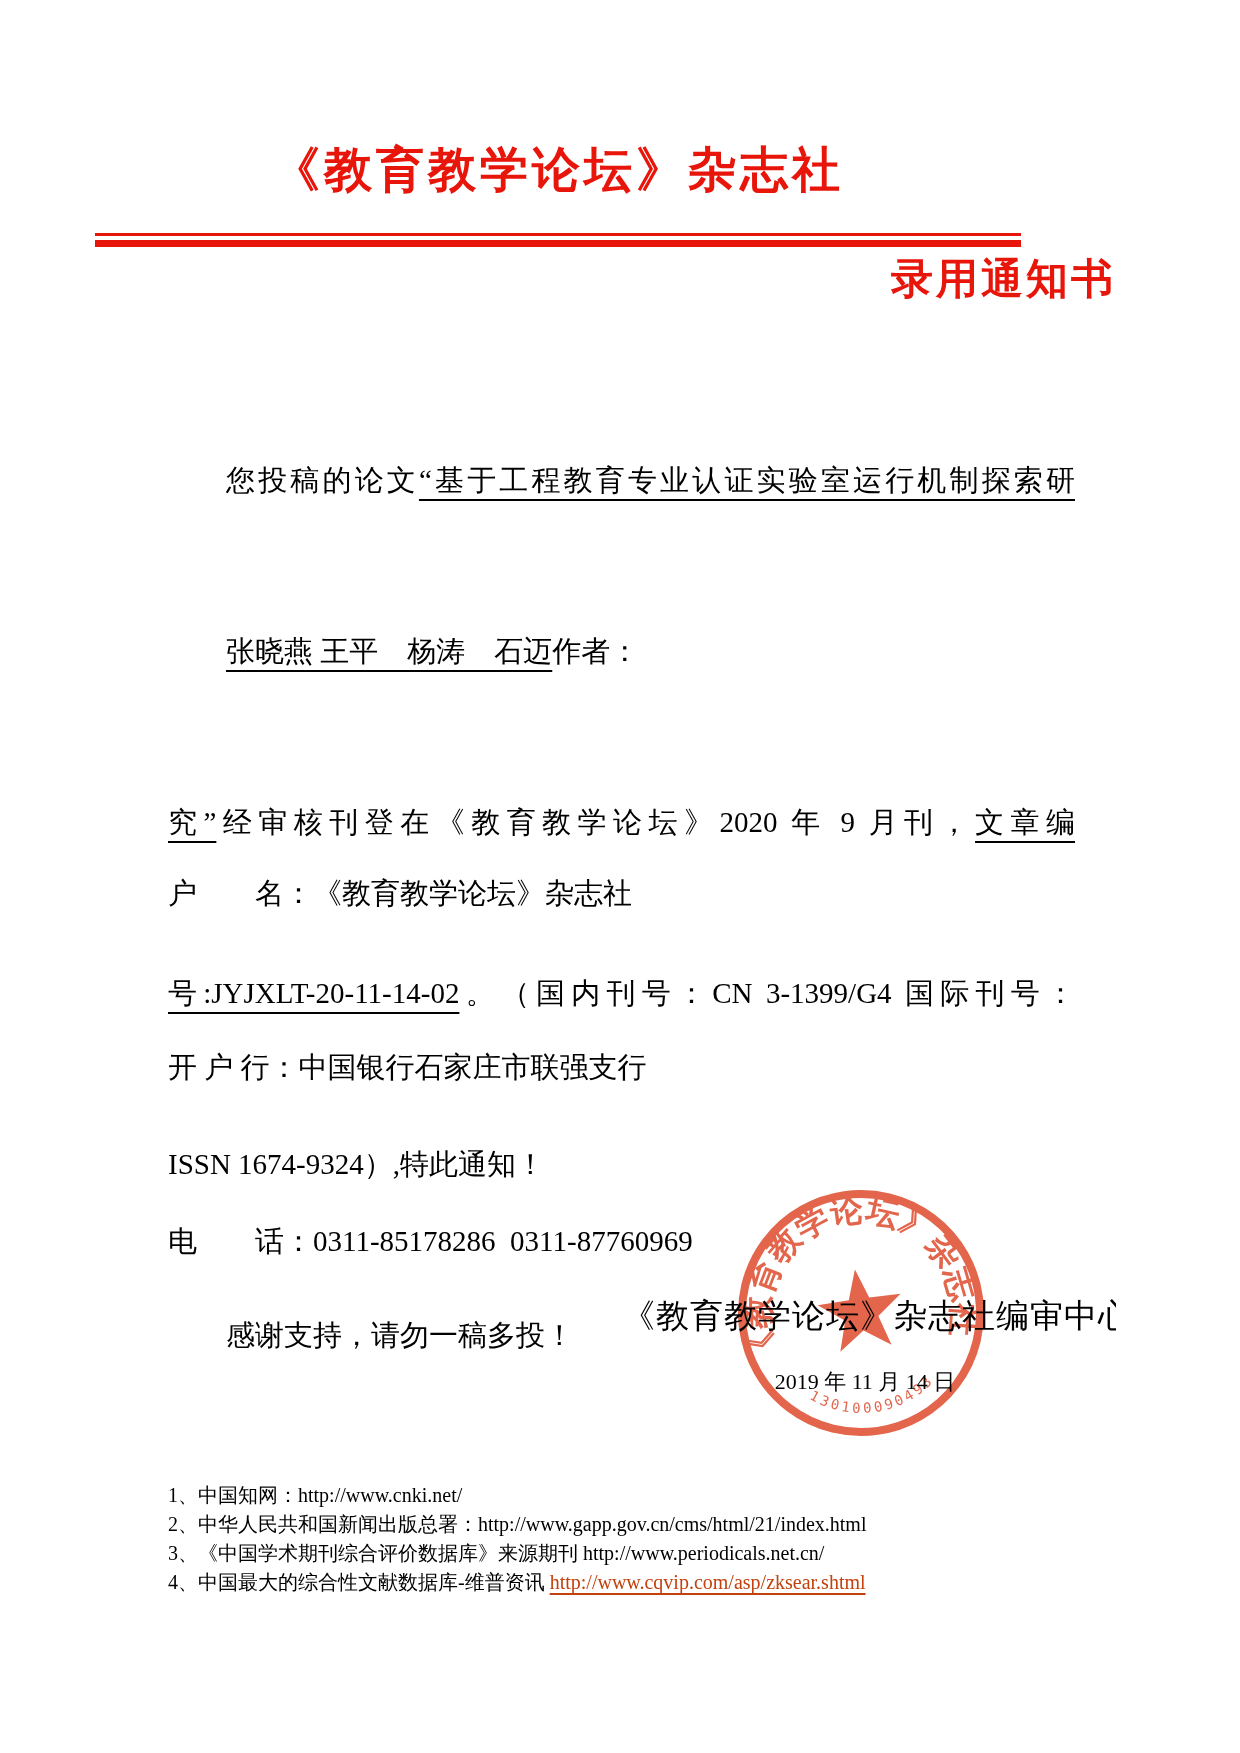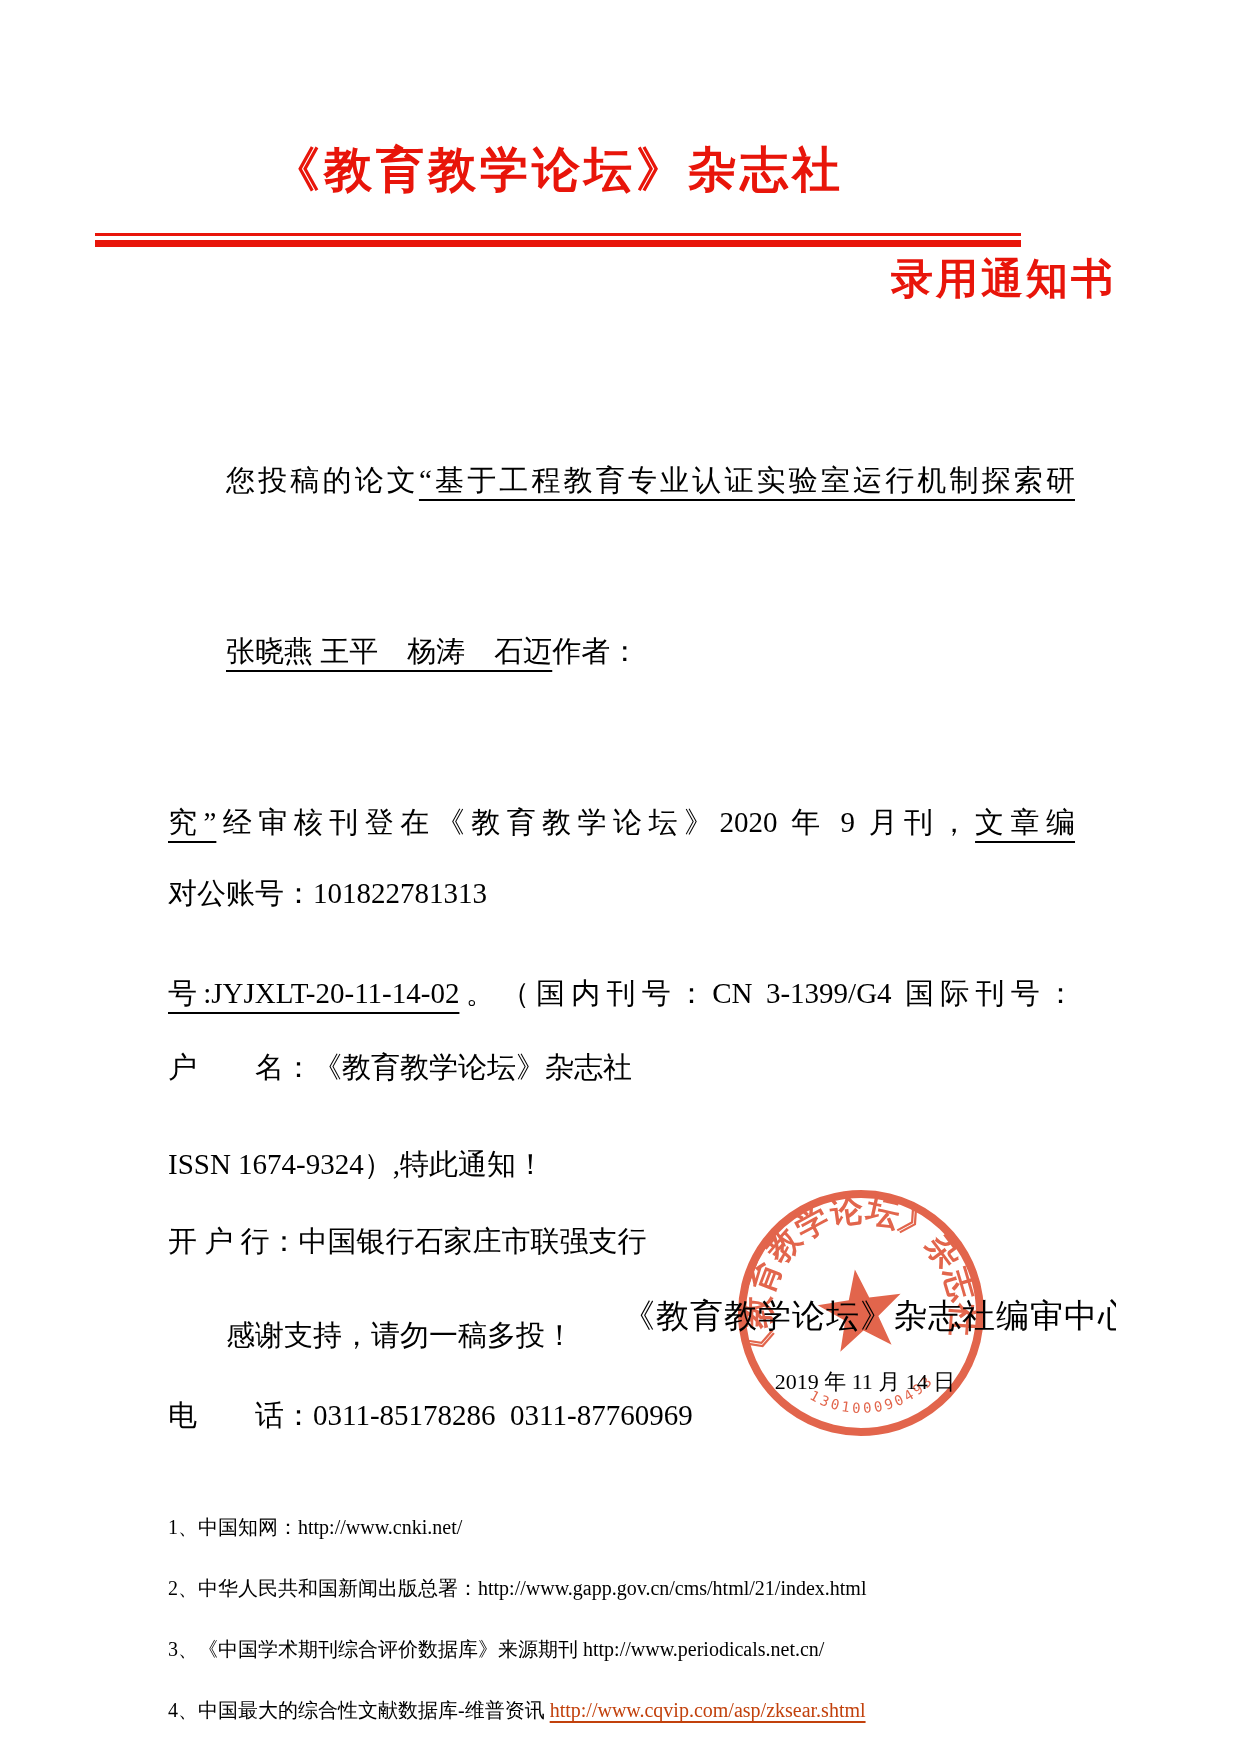--- a/index.html
+++ b/index.html
@@ -70,21 +70,21 @@
     mix-blend-mode: multiply;
     opacity: 0.85;
     transform: rotate(-8deg);
     pointer-events: none;
   }
   
   .footer {
     position: absolute; top: 1481px; left: 168px; width: 980px;
     font-size: 20px; line-height: 29px;
   }
-  .f-item { white-space: pre; margin-top: 32px; }
+  .f-item { white-space: pre; }
   .f-url { color: #000000; }
   .f-url.link {
     color: #c2410c;
     text-decoration: underline;
     text-underline-offset: 4px;
     cursor: pointer;
   }
 </style>
 </head>
 <body>
@@ -102,21 +102,20 @@
   <div class="body">
     <div class="bline just"><span class="indent">您投稿的论文</span><span class="ul">“基于工程教育专业认证实验室运行机制探索研</span></div>
     <div class="bline indent"><span class="ul">张晓燕 王平　杨涛　石迈</span><span>作者：</span></div>
     <div class="bline just"><span class="ul">究”</span><span>经审核刊登在《教育教学论坛》2020 年 9 月刊，</span><span class="ul">文章编</span></div>
     <div class="bline just"><span class="ul">号:JYJXLT-20-11-14-02</span><span>。（国内刊号：CN 3-1399/G4 国际刊号：</span></div>
     <div class="bline">ISSN 1674-9324）,特此通知！</div>
     <div class="bline indent">感谢支持，请勿一稿多投！</div>
   </div>
 
   <div class="account">
-    <div><span>对公账号：</span><span>101822781313</span></div>
     <div><span>户　　名：</span><span>《教育教学论坛》杂志社</span></div>
     <div><span>开 户 行：</span><span>中国银行石家庄市联强支行</span></div>
     <div><span>电　　话：</span><span>0311-85178286  0311-87760969</span></div>
   </div>
 
   <div class="sig-org">《教育教学论坛》杂志社编审中心</div>
   <div class="sig-date">2019 年 11 月 14 日</div>
 
   <div class="stamp">
     <svg width="256" height="256" viewBox="0 0 256 256">

